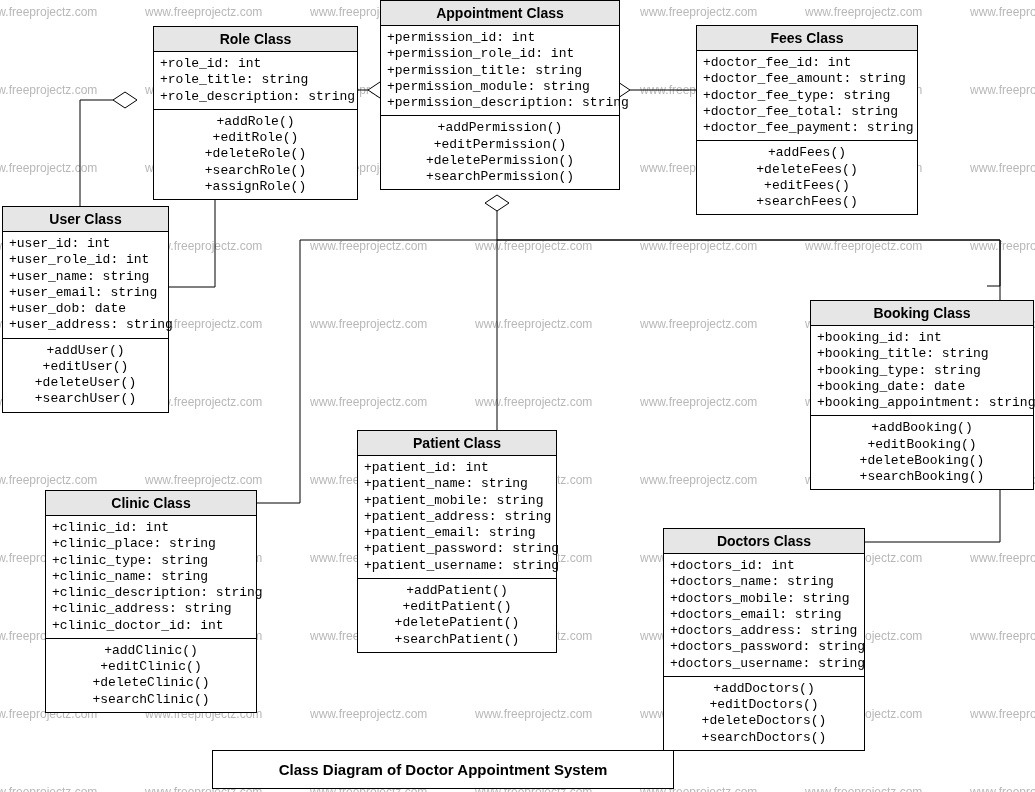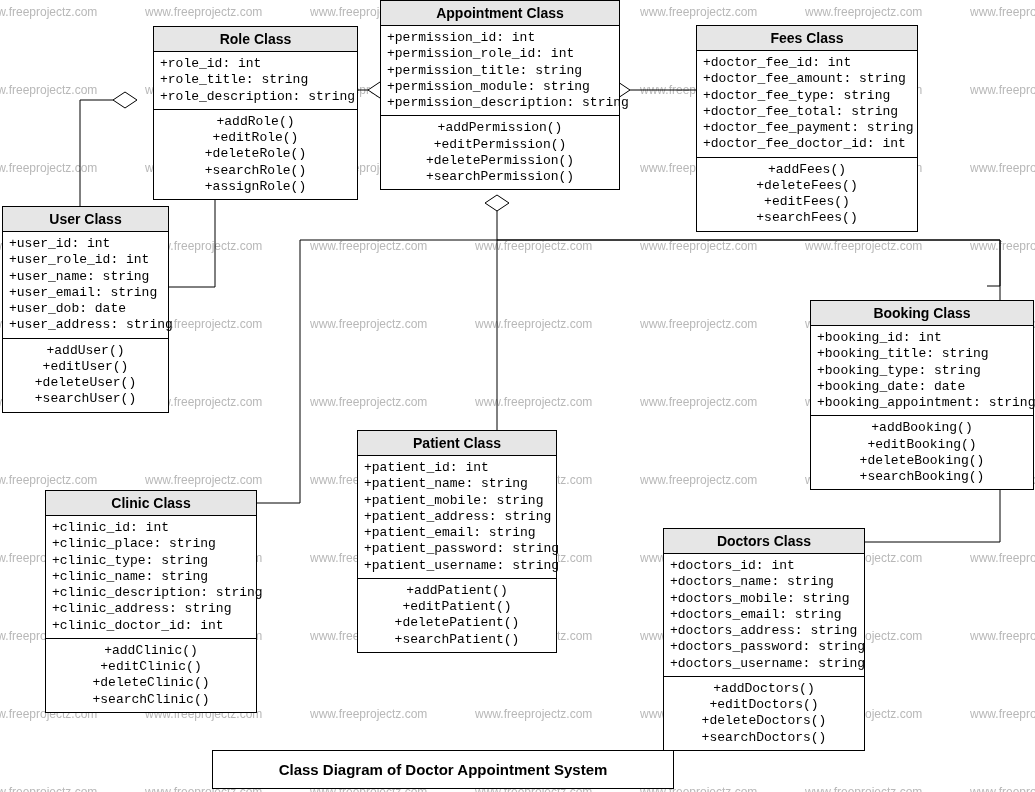--- a/index.html
+++ b/index.html
@@ -213,21 +213,20 @@
 </div>
 
 <div class="class-box" style="left:696px; top:25px; width:220px;">
   <div class="class-header">Fees Class</div>
   <div class="class-section">
     <div class="line">+doctor_fee_id: int</div>
     <div class="line">+doctor_fee_amount: string</div>
     <div class="line">+doctor_fee_type: string</div>
     <div class="line">+doctor_fee_total: string</div>
     <div class="line">+doctor_fee_payment: string</div>
-    <div class="line">+doctor_fee_doctor_id: int</div>
   </div>
   <div class="class-section">
     <div class="line">+addFees()</div>
     <div class="line">+deleteFees()</div>
     <div class="line">+editFees()</div>
     <div class="line">+searchFees()</div>
   </div>
 </div>
 
 <div class="class-box" style="left:2px; top:206px; width:165px;">

